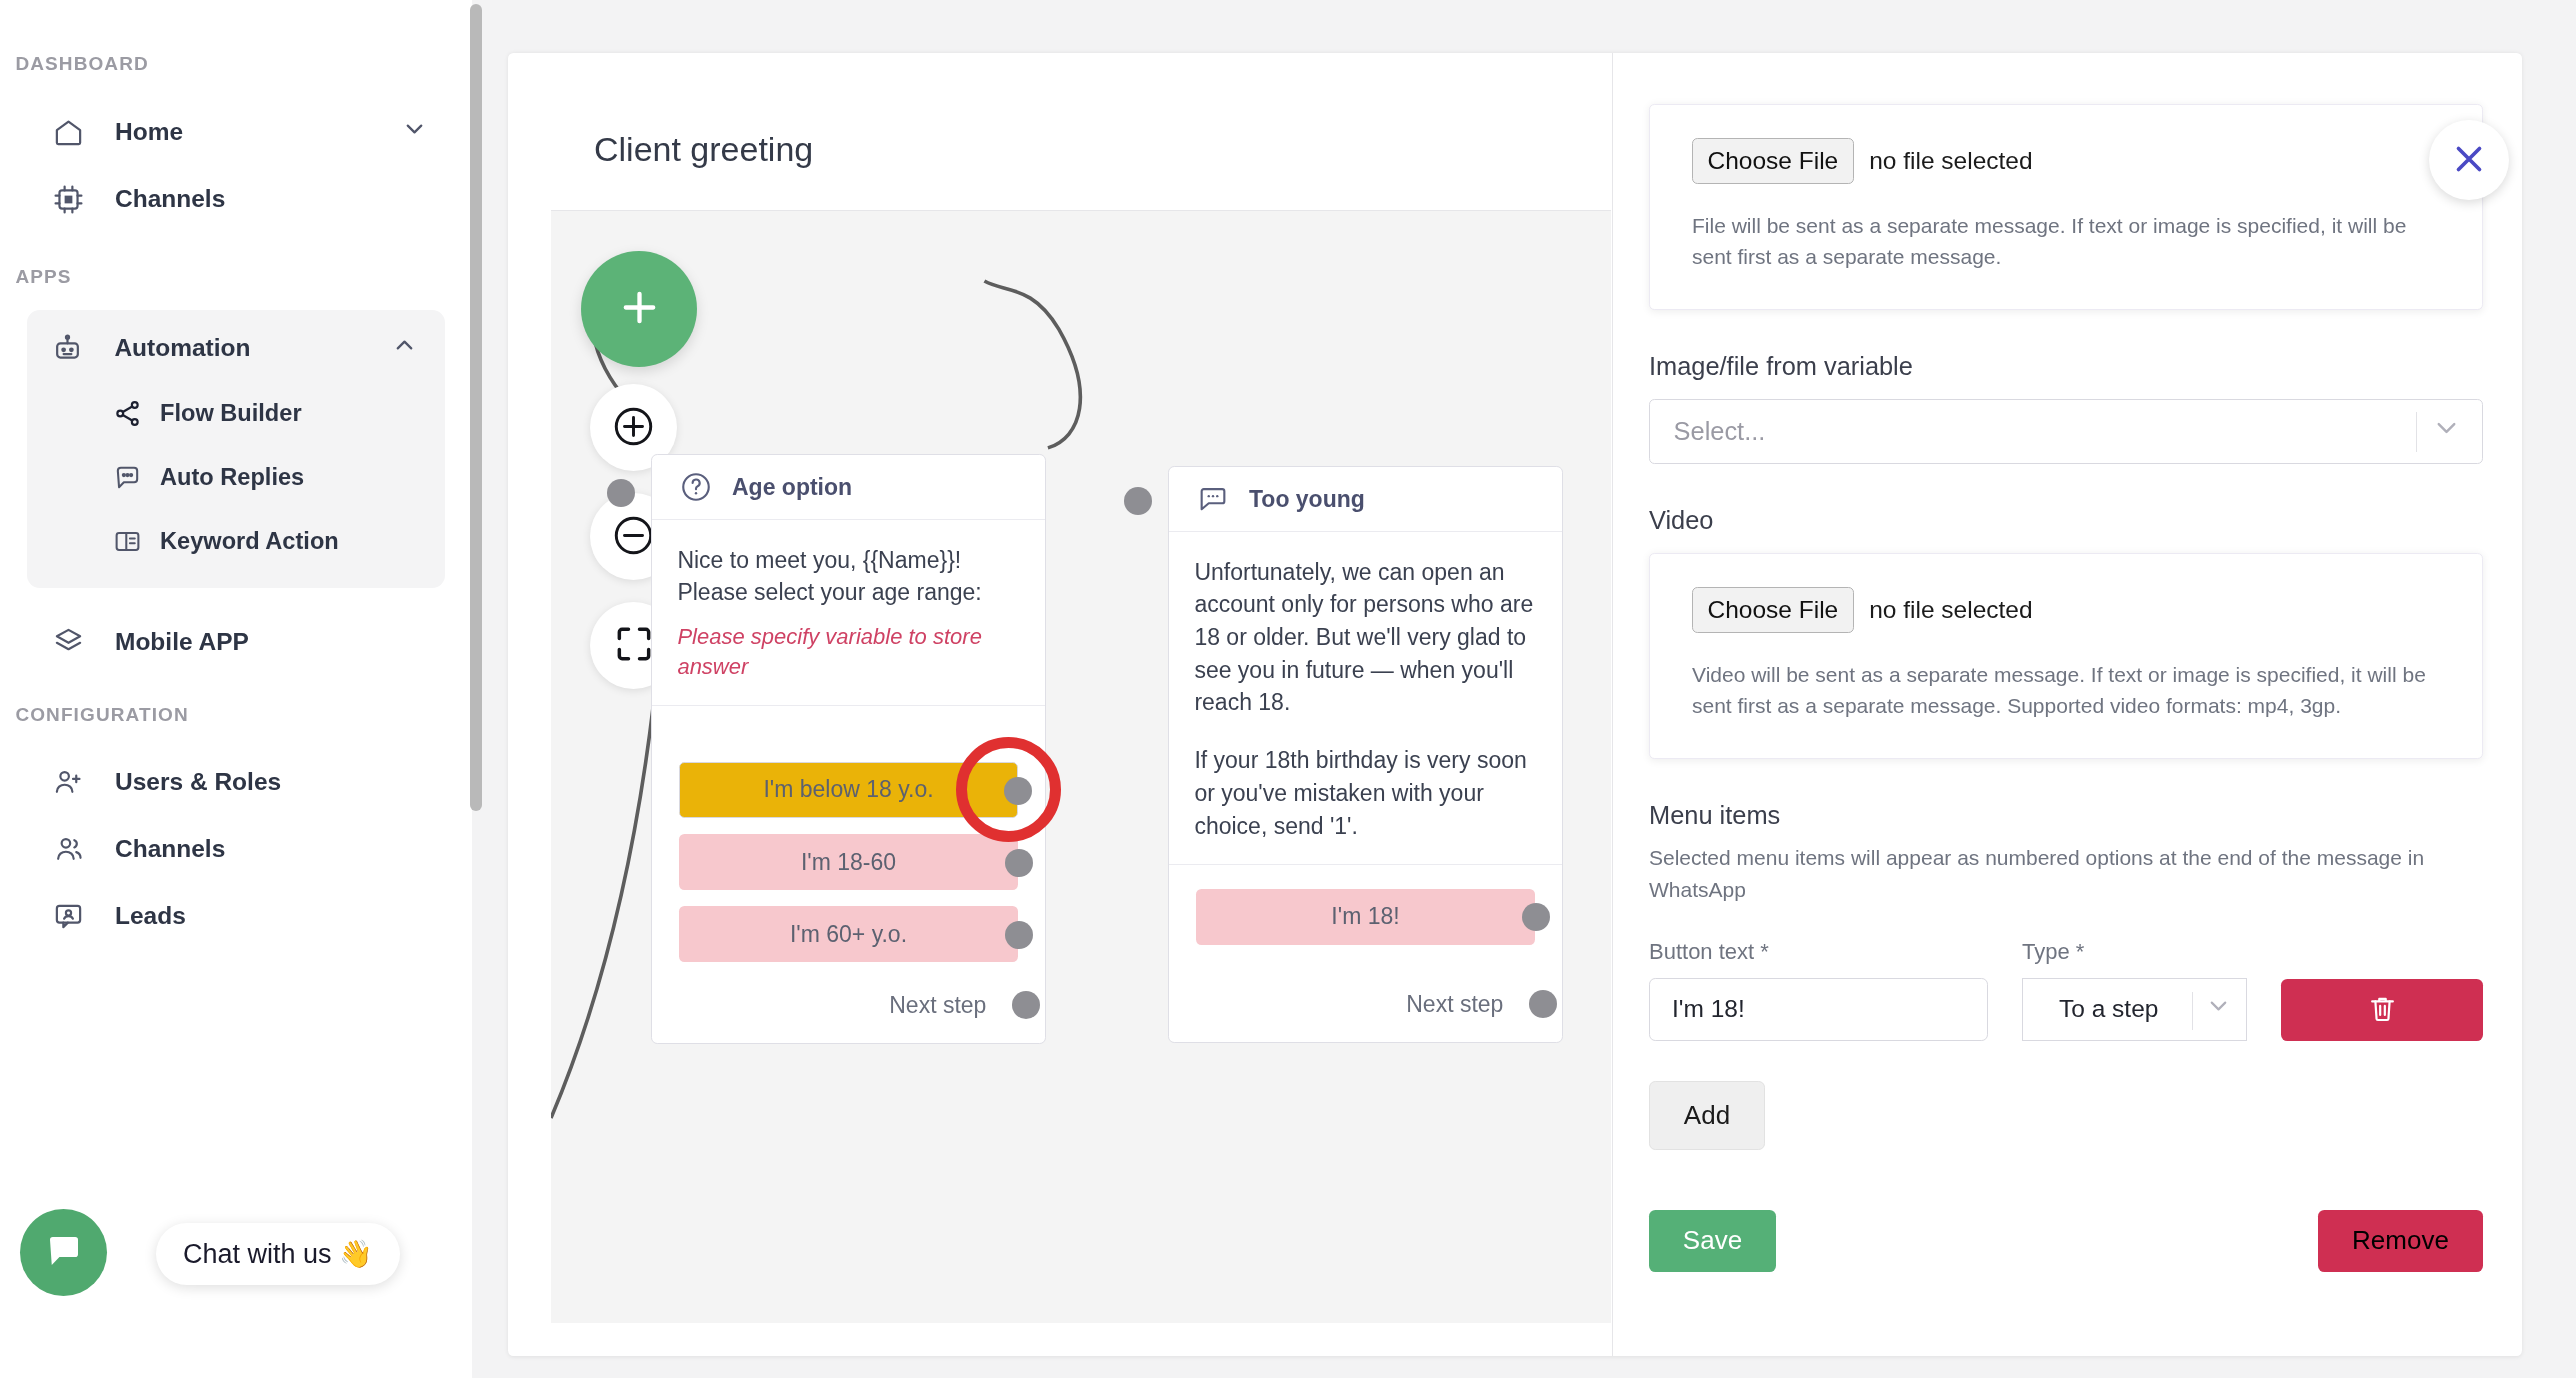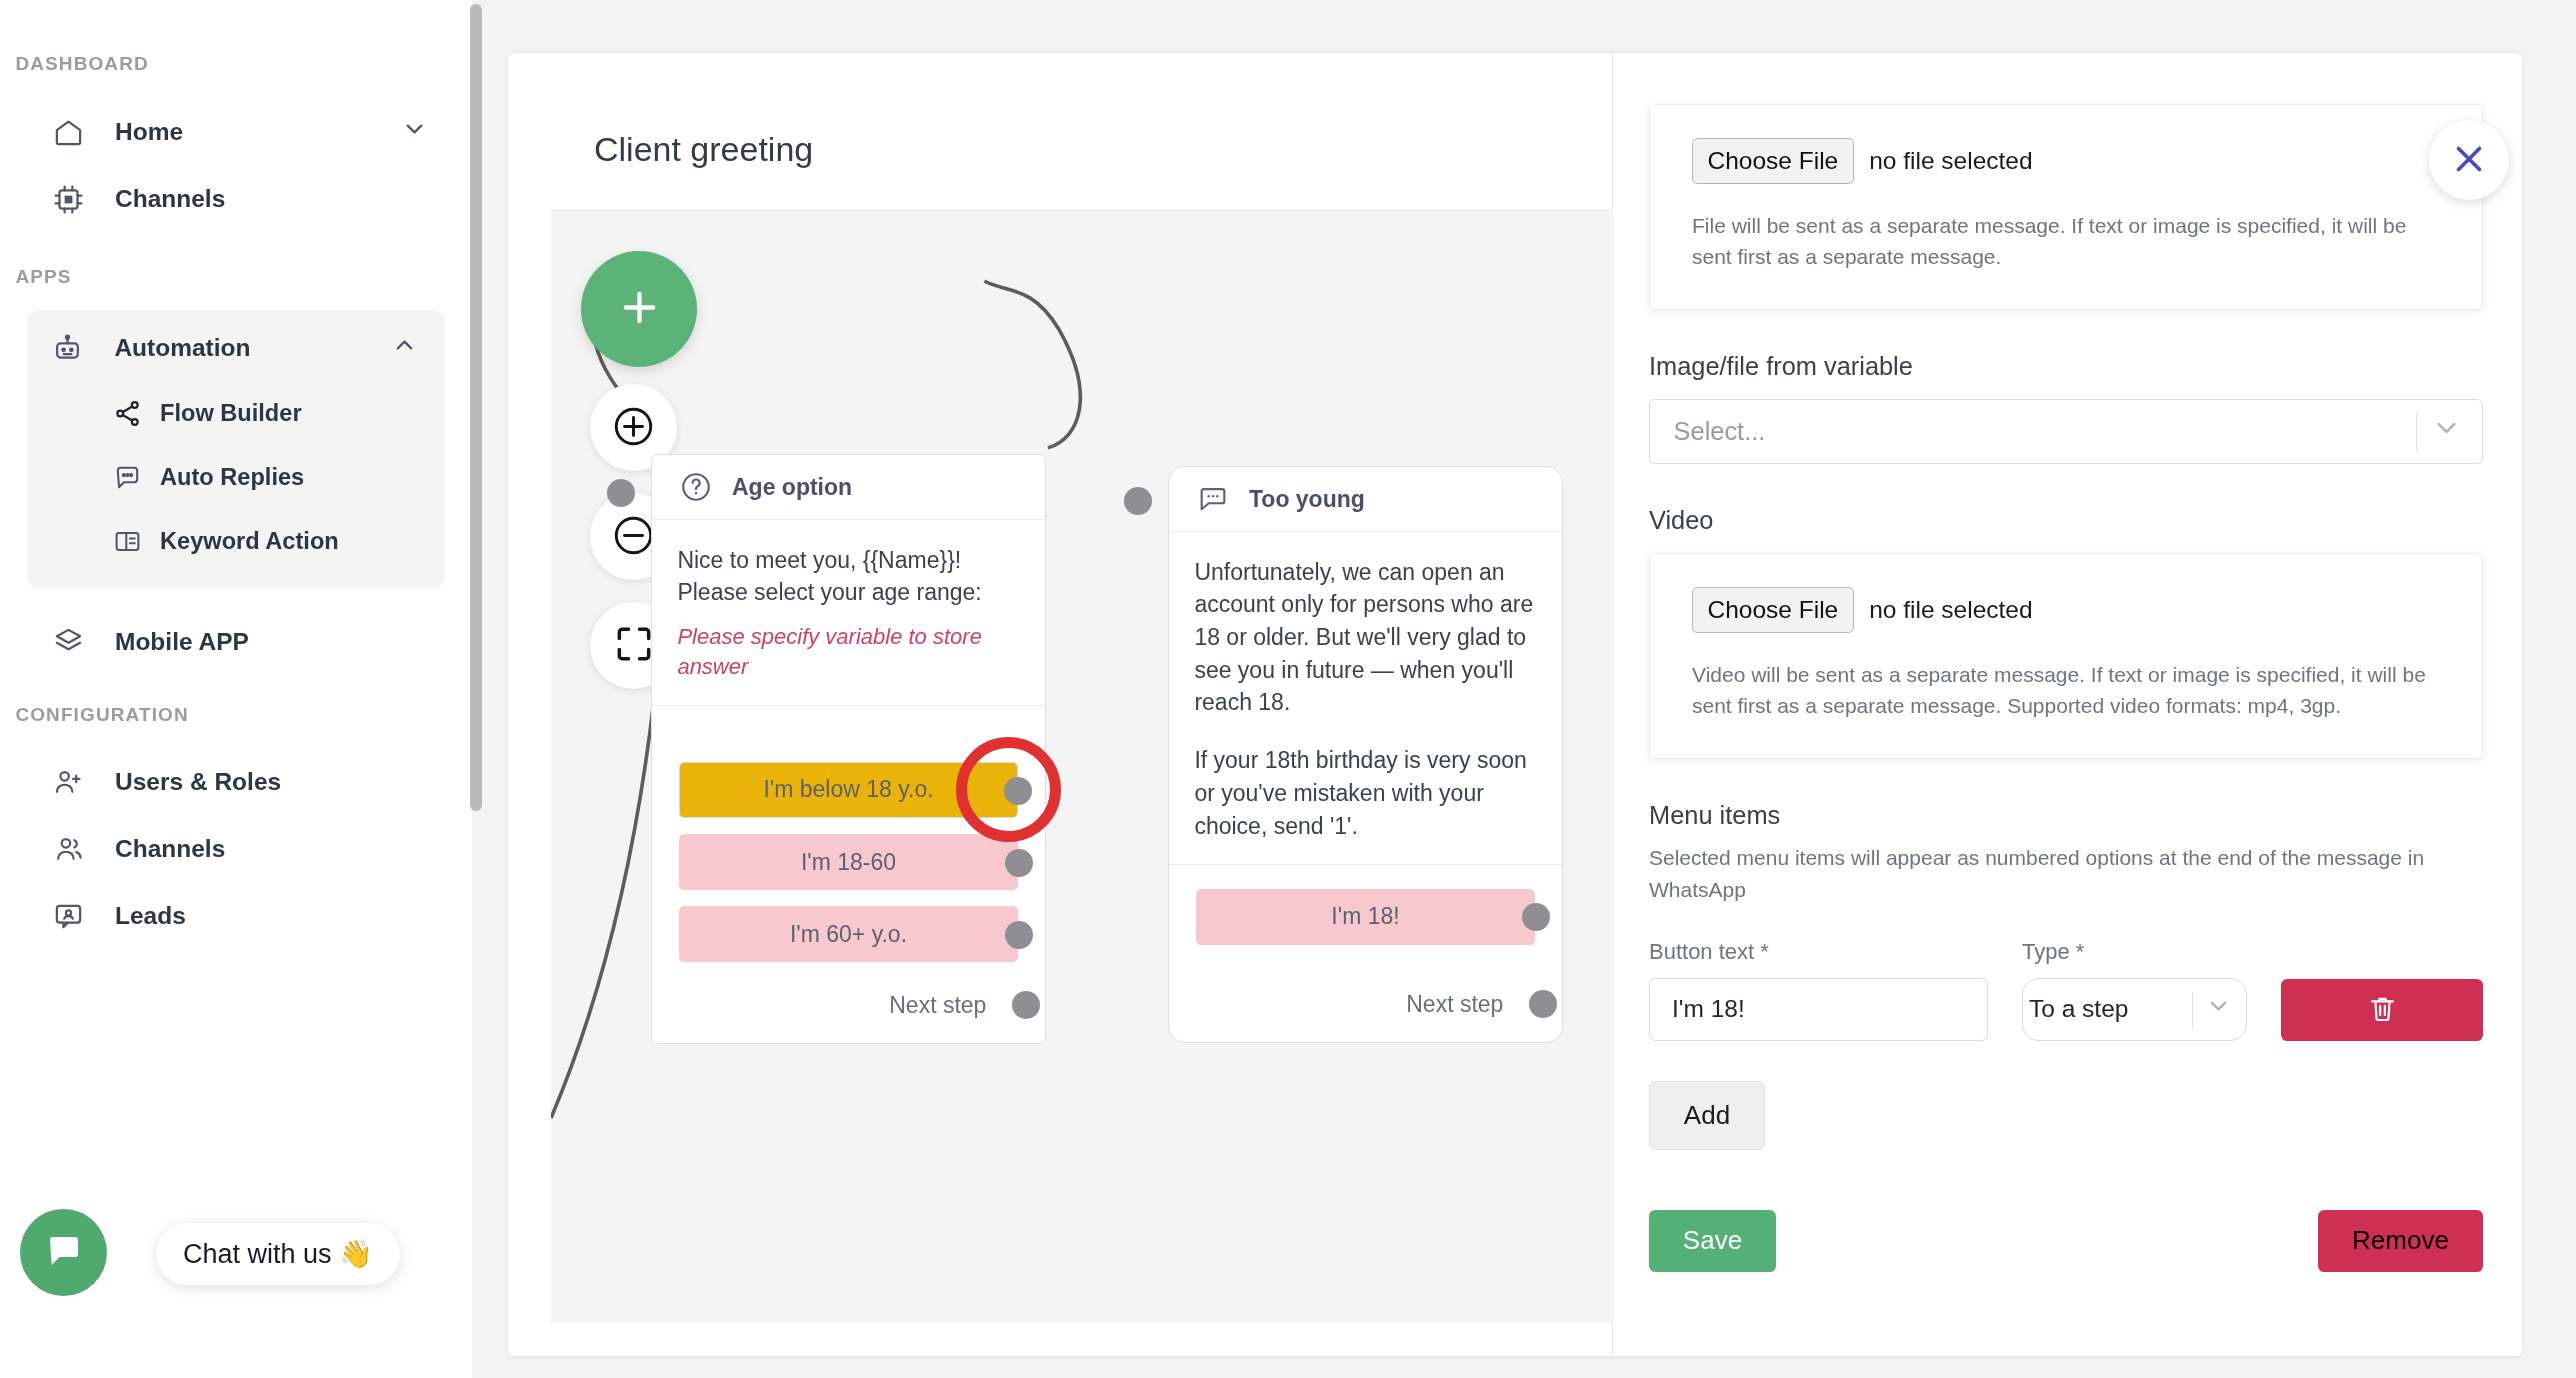--- a/index.html
+++ b/index.html
@@ -113,21 +113,21 @@
   .next-row {
     display: flex; align-items: center; justify-content: flex-end;
     font-size: 23px; color: #6a6f7d; padding-top: 12.7px; padding-right: 3.6px;
   }
   .handle {
     position: absolute; width: 28px; height: 28px; border-radius: 50%;
     background: #8e8e93;
   }
 
   #node-age { left: 651px; top: 454px; width: 395px; }
-  #node-young { left: 1168px; top: 466px; width: 395px; border-radius: 17px; }
+  #node-young { left: 1168px; top: 466px; width: 395px; }
 
   
   .rpanel { position: absolute; left: 1613px; top: 53px; width: 909px; height: 1303px; }
   .rinner { position: absolute; left: 36px; top: 51px; width: 834px; }
 
   .file-box {
     background: #ffffff; border: 0.9px solid #eceaf3; border-radius: 5.4px;
     box-shadow: 0 1.8px 8.2px rgba(0,0,0,0.07); padding: 33px 42px 36px 42px;
   }
   .file-row { display: flex; align-items: center; gap: 15.4px; }
@@ -153,22 +153,22 @@
   .hint { font-size: 21px; line-height: 1.5; color: #6f7480; margin-top: 14.5px; }
 
   .field-row { display: flex; align-items: flex-end; gap: 34px; margin-top: 34px; }
   .fld-label { font-size: 22px; color: #6f7480; margin-bottom: 12.7px; }
   .txt-input {
     width: 339px; height: 63px; border: 0.9px solid #d9d9e0; border-radius: 6.3px;
     background: #fff; display: flex; align-items: center; padding-left: 22px;
     font-size: 24.5px; color: #22252e;
   }
   .type-select {
-    width: 225px; height: 63px; border: 0.9px solid #d9d9e0; border-radius: 17px;
-    background: #fff; display: flex; align-items: center; padding-left: 6px;
+    width: 225px; height: 63px; border: 0.9px solid #d9d9e0; border-radius: 0;
+    background: #fff; display: flex; align-items: center; padding-left: 36px;
     font-size: 24.5px; color: #22252e; position: relative;
   }
   .type-select .divider { position: absolute; right: 53px; top: 12.7px; width: 0.9px; height: 38px; background: #e2e2e6; }
   .type-select .chev { position: absolute; right: 14.5px; top: 50%; transform: translateY(-50%); }
   .trash-btn {
     width: 207px; height: 62px; background: #cf2f52; border-radius: 6.3px;
     display: flex; align-items: center; justify-content: center;
   }
   .add-btn {
     margin-top: 40px; width: 116px; height: 69px; background: #efefef;

